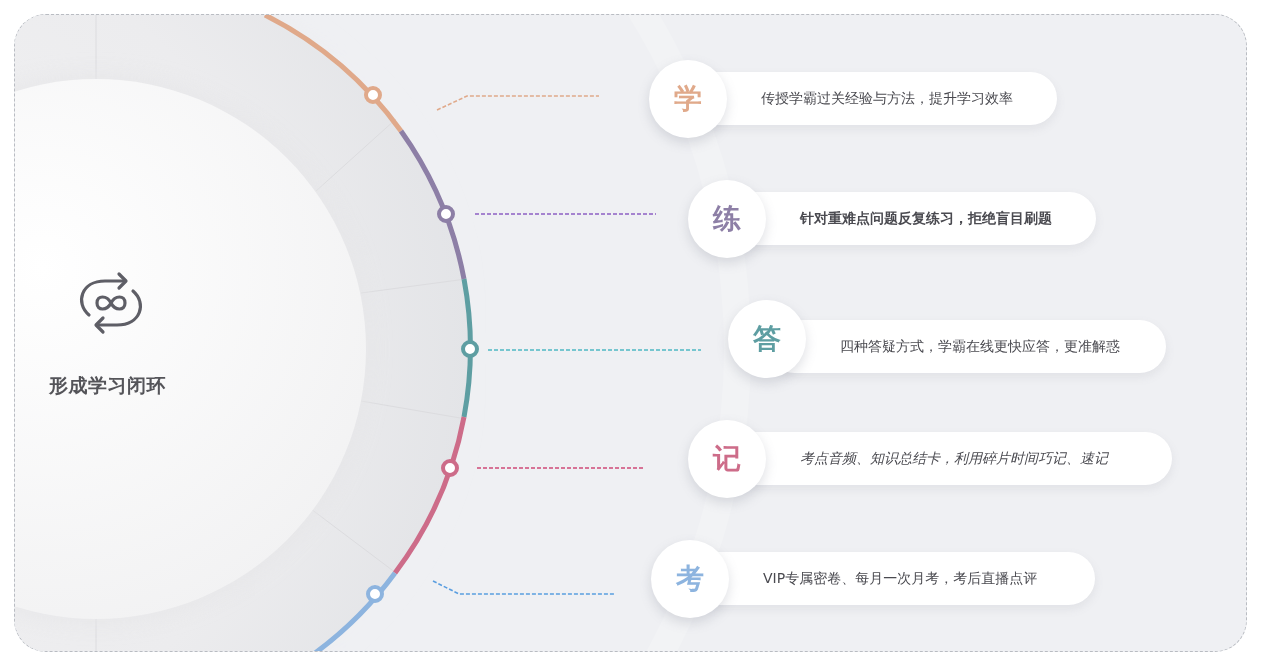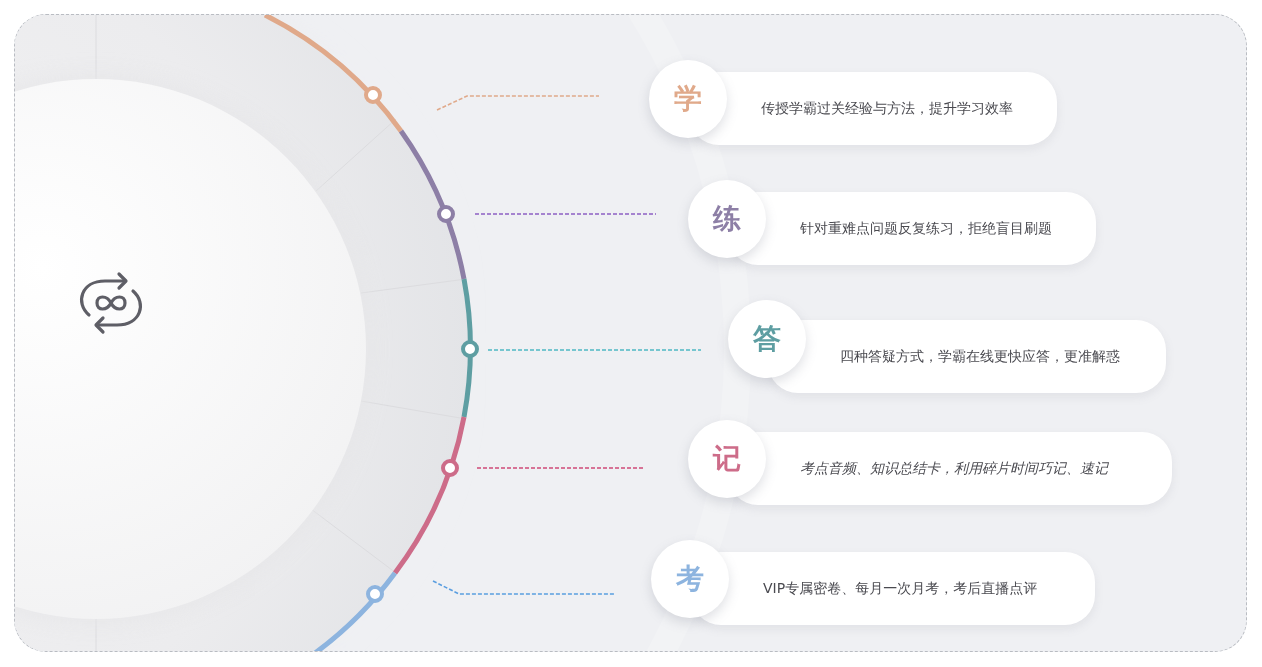--- a/index.html
+++ b/index.html
@@ -13,21 +13,21 @@
     background: #eff0f3;
   }
   .diagram { position: absolute; left: 0; top: 0; }
   .center-label {
     position: absolute; left: 34px; top: 358px; width: 140px;
     font-size: 19px; font-weight: bold; color: #545459; letter-spacing: 0.5px;
   }
   .loop-icon { position: absolute; left: 60px; top: 256px; width: 72px; height: 64px; }
   .item { position: absolute; height: 60px; }
   .pill {
-    position: absolute; left: 40px; top: 0; height: 73px; background: #ffffff;
+    position: absolute; left: 40px; top: 0; height: 53px; background: #ffffff;
     border-radius: 30px; box-shadow: 0 4px 10px rgba(120,125,140,0.12);
     display: flex; align-items: center; padding-left: 72px; padding-right: 28px;
     font-size: 14px; color: #4a4a50; white-space: nowrap;
   }
   .badge {
     position: absolute; left: 0; top: -12px; width: 78px; height: 78px; border-radius: 50%;
     background: #ffffff; box-shadow: 0 5px 12px rgba(110,115,130,0.22);
     display: flex; align-items: center; justify-content: center;
     font-size: 28px; font-weight: bold;
   }
@@ -102,30 +102,31 @@
 
   <svg class="loop-icon" viewBox="0 0 72 64">
     <g fill="none" stroke="#5e5e66" stroke-width="3.2" stroke-linecap="round" stroke-linejoin="round">
       <path d="M 14 44 C 0 32, 6 10, 30 10 L 50 10"></path>
       <path d="M 44 3 L 51 10 L 44 17"></path>
       <path d="M 58 20 C 72 32, 66 54, 42 54 L 22 54"></path>
       <path d="M 28 47 L 21 54 L 28 61"></path>
       <path d="M 36 32 C 32 24, 22 24, 22 32 C 22 40, 32 40, 36 32 C 40 24, 50 24, 50 32 C 50 40, 40 40, 36 32 Z"></path>
     </g>
   </svg>
+  <div class="center-label">形成学习闭环</div>
 
   <div class="item" style="left:634px; top:57px;">
     <div class="pill" style="width:268px;">
       <span>传授学霸过关经验与方法，提升学习效率</span>
     </div>
     <div class="badge" style="color:#e0a98a;">学</div>
   </div>
 
   <div class="item" style="left:673px; top:177px;">
-    <div class="pill" style="width:268px;">
+    <div class="pill" style="width:268px;font-weight:bold;">
       <span>针对重难点问题反复练习，拒绝盲目刷题</span>
     </div>
     <div class="badge" style="color:#8d7fa6;">练</div>
   </div>
 
   <div class="item" style="left:713px; top:297px;">
     <div class="pill" style="width:298px;margin-top:8px;">
       <span>四种答疑方式，学霸在线更快应答，更准解惑</span>
     </div>
     <div class="badge" style="color:#5e9ea2;">答</div>

